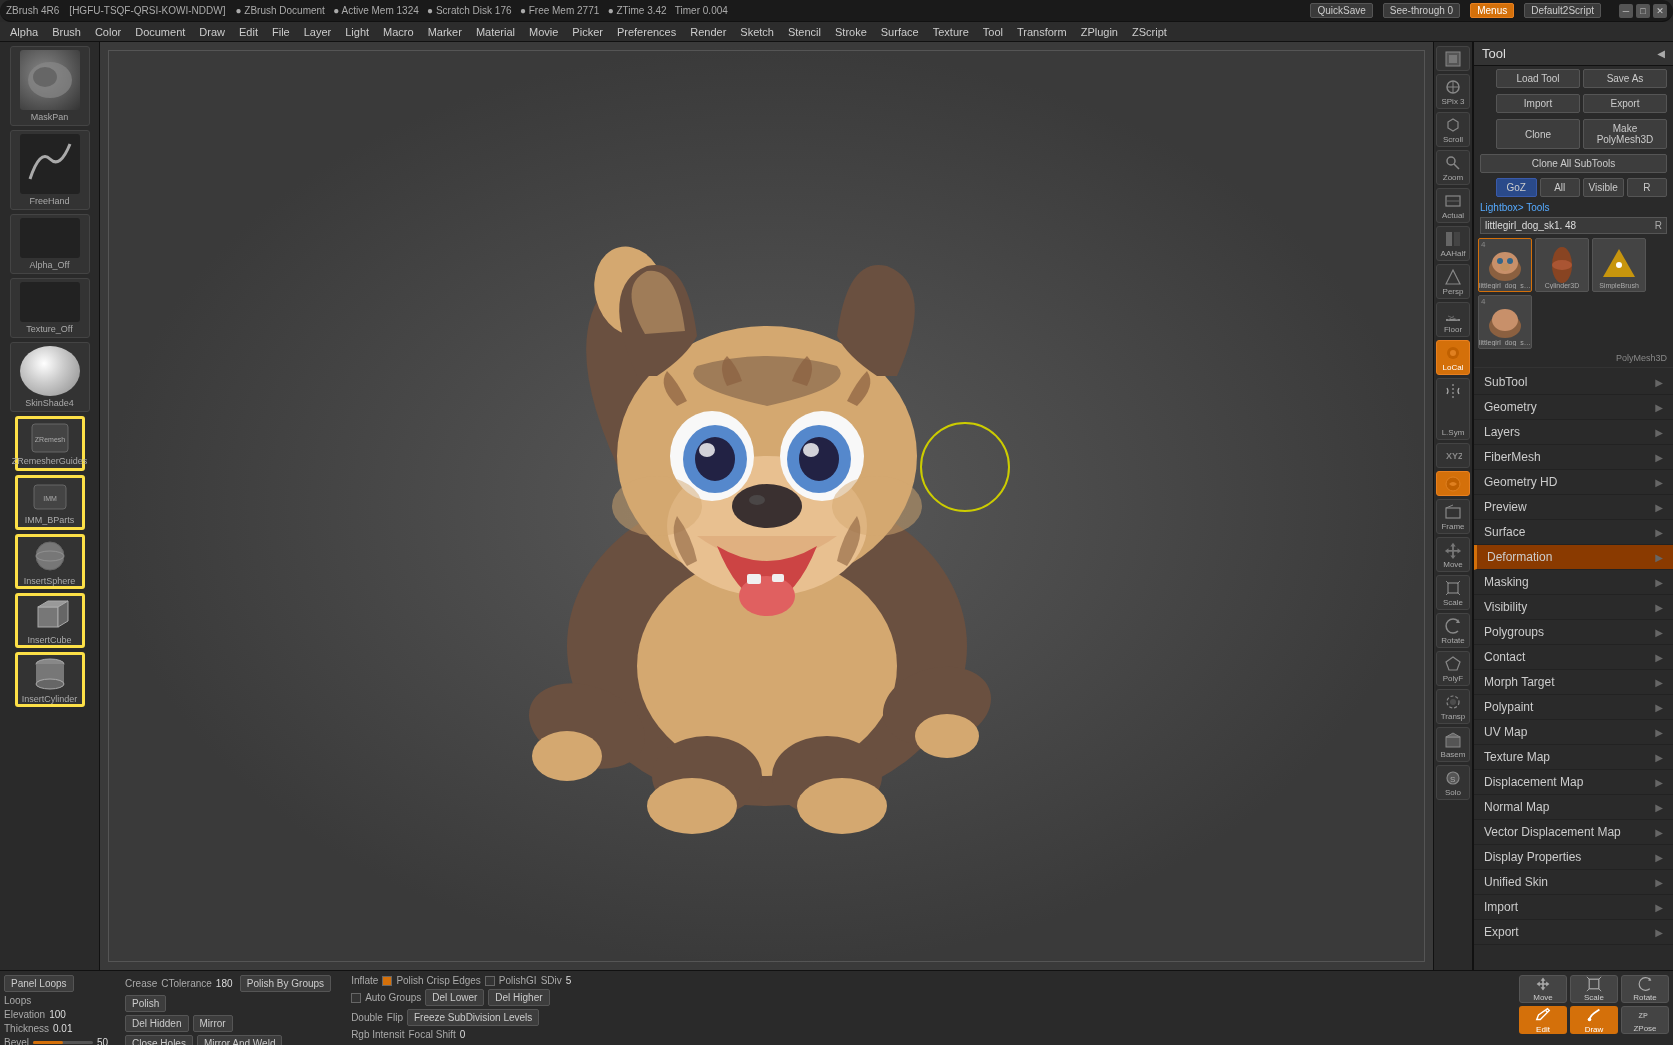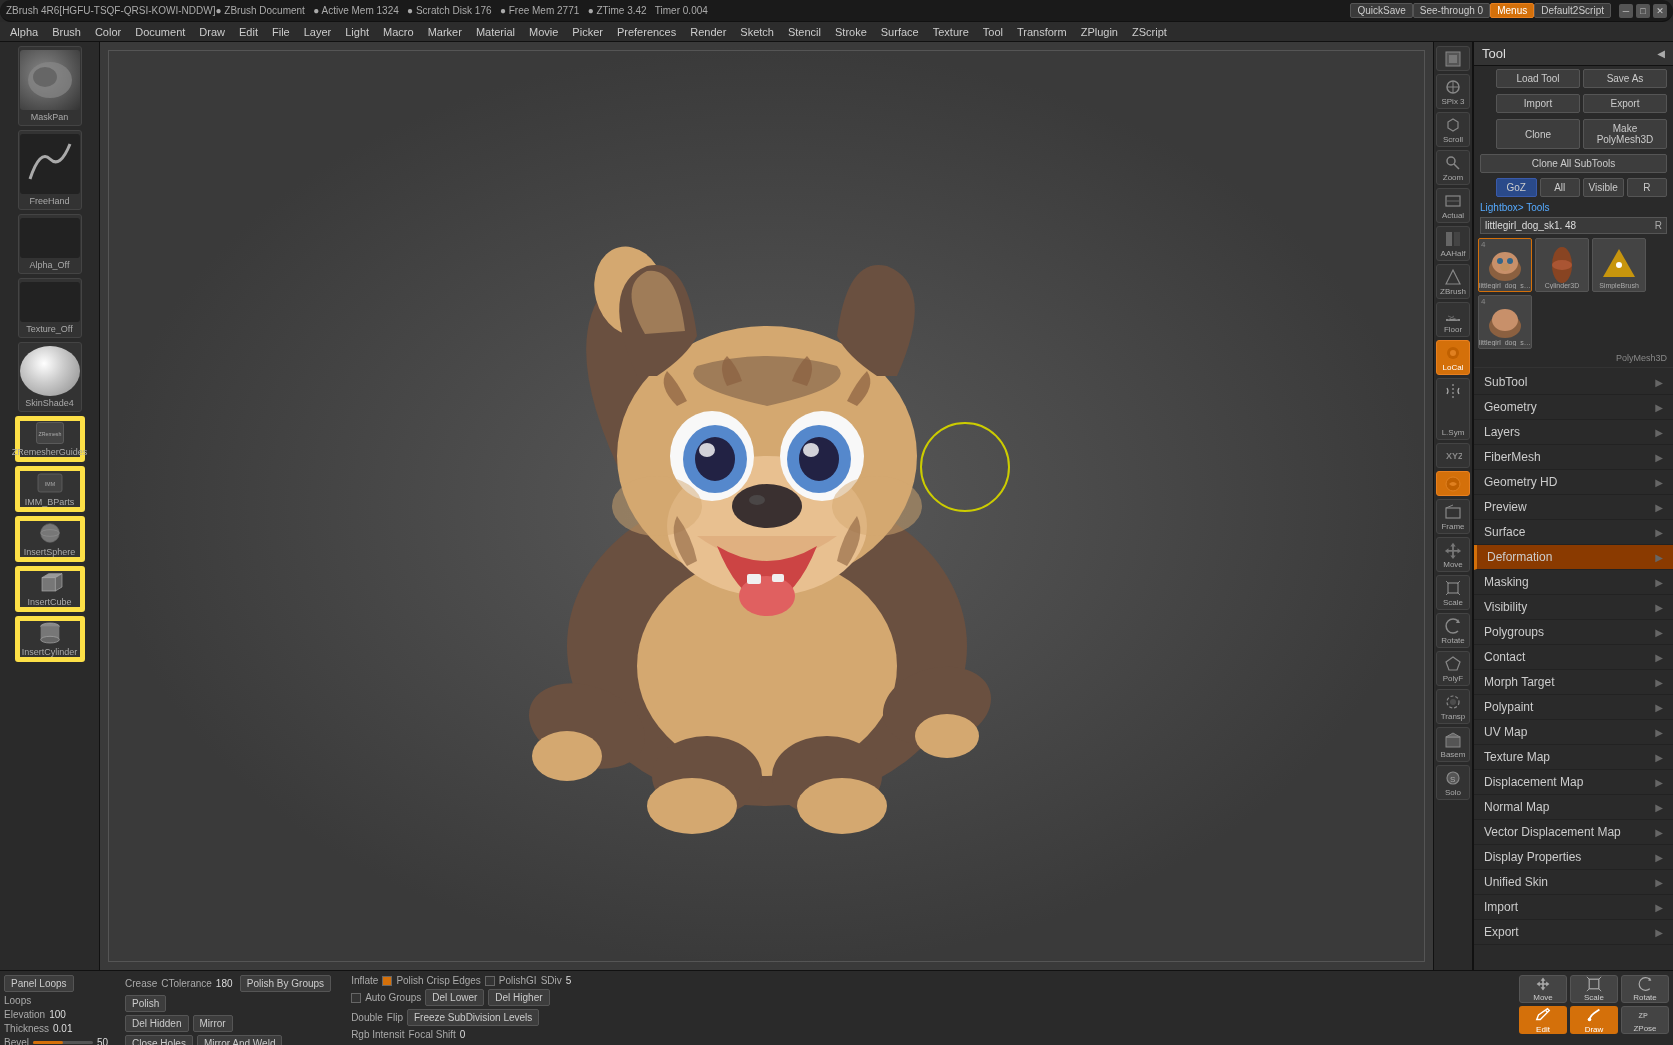--- a/index.html
+++ b/index.html
@@ -14,21 +14,21 @@
       position: relative;
     }
 
     
     #title-bar {
       height: 22px;
       background: #1a1a1a;
       display: flex;
       align-items: center;
       padding: 0 6px;
-      gap: 0;
+      gap: 10px;
       border-bottom: 1px solid #111;
       border-radius: 11px;
     }
     #title-bar .title { color: #aaa; font-size: 10px; }
     #title-bar .mem-info { color: #aaa; font-size: 10px; flex: 1; }
     .tb-btn {
       background: #3a3a3a;
       border: 1px solid #555;
       color: #ccc;
       font-size: 10px;
@@ -71,21 +71,21 @@
       background: #2a2a2a;
       border-right: 1px solid #111;
       display: flex;
       flex-direction: column;
       align-items: center;
       padding: 4px;
       gap: 4px;
       overflow: hidden;
     }
     .brush-slot {
-      width: 64px;
+      width: 80px;
       background: #333;
       border: 1px solid #444;
       border-radius: 3px;
       display: flex;
       flex-direction: column;
       align-items: center;
       padding: 3px;
       cursor: pointer;
     }
     .brush-preview {
@@ -148,23 +148,23 @@
       font-size: 10px;
       padding: 2px 8px;
       border-radius: 2px;
       cursor: pointer;
       width: 80px;
     }
 
     
     .tool-icon-slot {
       width: 70px;
-      height: 46px;
+      height: 55px;
       background: #333;
-      border: 5px solid #fde047;
+      border: 3px solid #fde047;
       border-radius: 3px;
       display: flex;
       flex-direction: column;
       align-items: center;
       justify-content: center;
       cursor: pointer;
       gap: 2px;
     }
     .tool-icon-label { font-size: 9px; color: #aaa; }
 
@@ -721,21 +721,21 @@
       <svg viewBox="0 0 18 18">
           <rect x="2" y="2" width="6" height="14" fill="#666"></rect>
           <rect x="10" y="2" width="6" height="14" fill="#444"></rect>
         </svg>
       <span style="font-size:8px;color:#aaa;">AAHalf</span>
     </div>
     <div class="rt-btn">
       <svg viewBox="0 0 18 18">
           <polygon points="2,16 9,2 16,16" fill="none" stroke="#888" stroke-width="1.2"></polygon>
         </svg>
-      <span style="font-size:8px;color:#aaa;">ZBrush</span>
+      <span style="font-size:8px;color:#aaa;">Persp</span>
     </div>
     <div class="rt-btn">
       <svg viewBox="0 0 18 18">
           <line x1="2" y1="14" x2="16" y2="14" stroke="#888" stroke-width="2"></line>
           <line x1="4" y1="10" x2="14" y2="14" stroke="#666" stroke-width="1"></line>
           <line x1="4" y1="14" x2="10" y2="10" stroke="#666" stroke-width="1"></line>
         </svg>
       <span style="font-size:8px;color:#aaa;">Floor</span>
     </div>
     <div class="rt-btn active">

